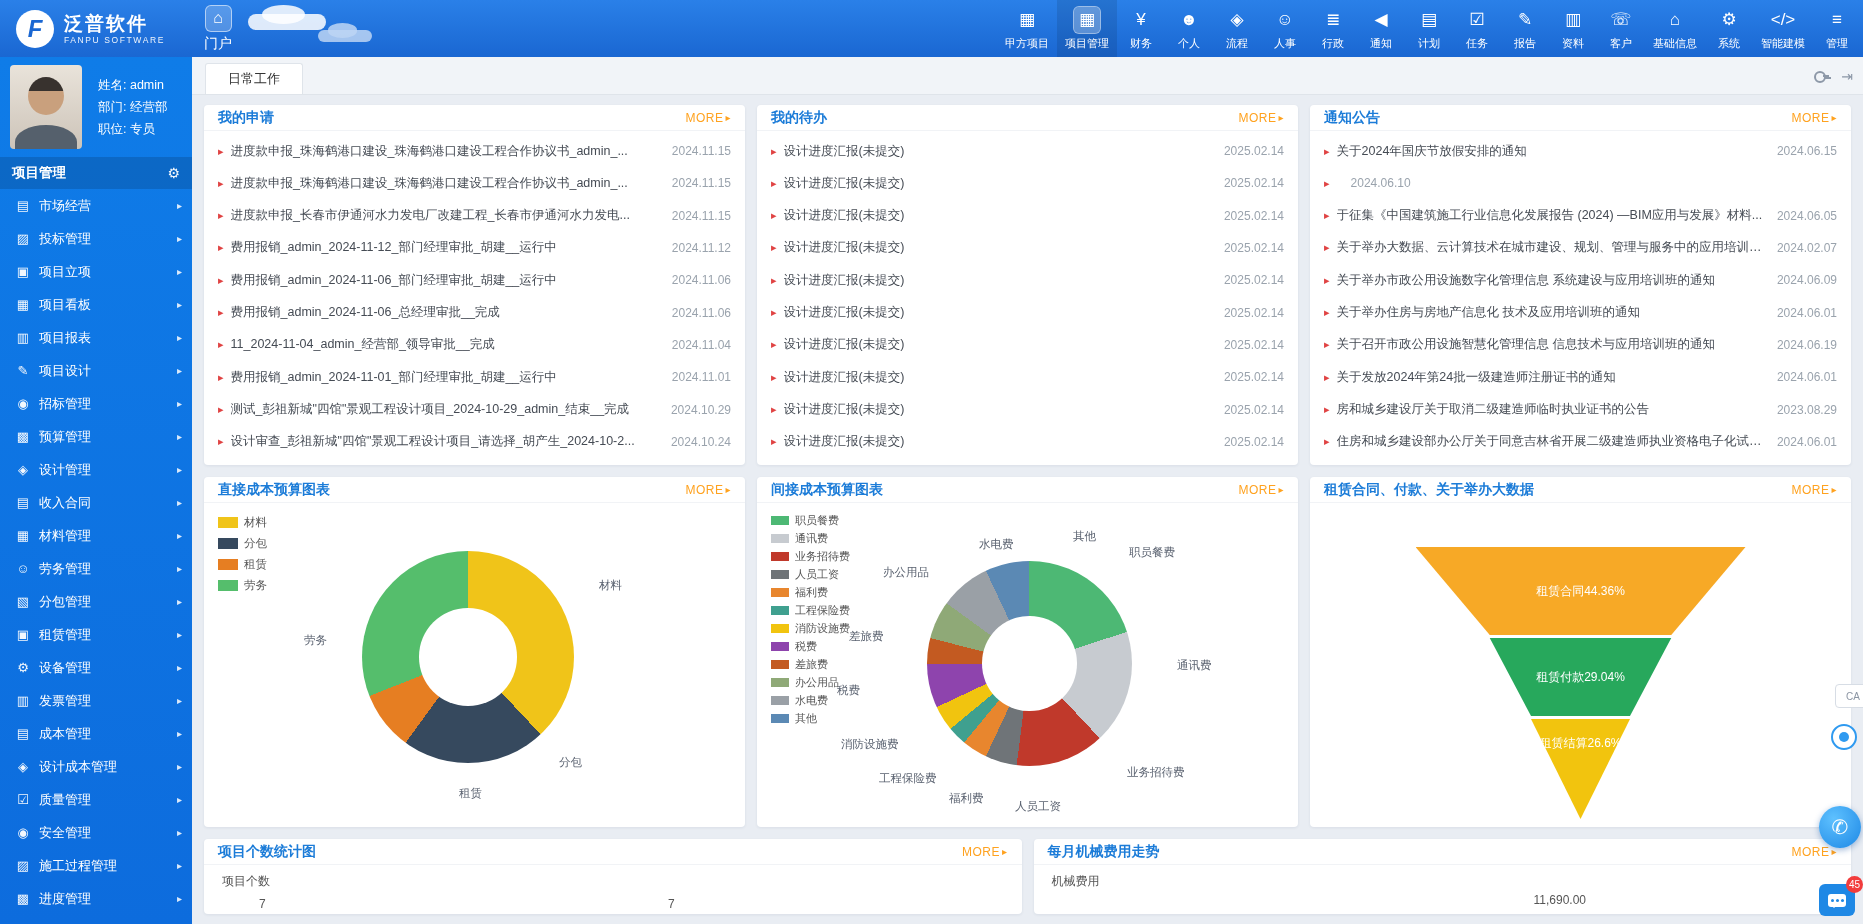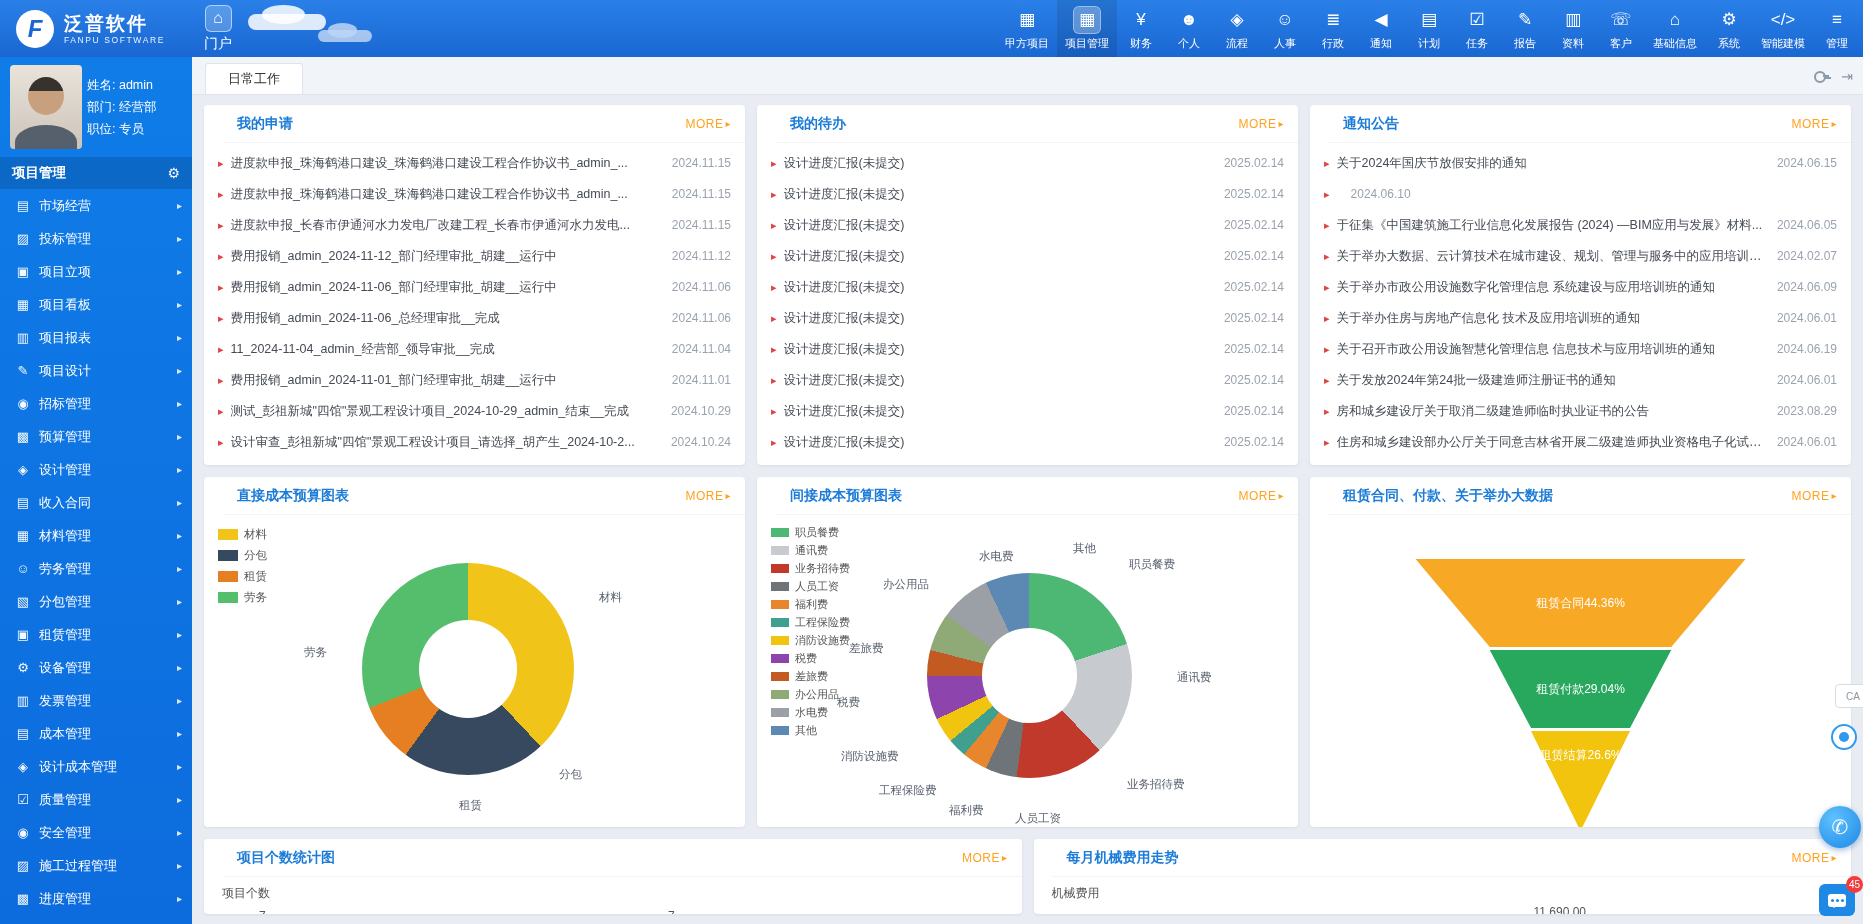--- a/index.html
+++ b/index.html
@@ -26,21 +26,21 @@
   .cloud2 { left:318px; top:30px; width:54px; height:12px; opacity:.7; }
   .modules { margin-left:auto; display:flex; align-items:stretch; padding-right:2px; }
   .module { padding:0 8px; min-width:48px; display:flex; flex-direction:column; align-items:center; justify-content:center; gap:3px; cursor:pointer; }
   .module.active { background:rgba(0,0,0,.10); }
   .module-icon { width:26px; height:26px; border-radius:5px; display:flex; align-items:center; justify-content:center; font-size:17px; line-height:1; }
   .module.active .module-icon { background:rgba(255,255,255,.28); box-shadow:0 0 0 1px rgba(255,255,255,.55); }
   .module-label { font-size:11px; white-space:nowrap;font-family:Liberation Mono, monospace; }
   
   .sidebar { position:absolute; top:57px; left:0; bottom:0; width:192px; overflow:hidden; z-index:20;
     background:linear-gradient(180deg,#0f7ce8,#0d6cdd); color:#fff; }
-  .profile { display:flex; align-items:center; gap:5px; height:100px; padding:8px 10px; }
+  .profile { display:flex; align-items:center; gap:16px; height:100px; padding:8px 10px; }
   .avatar { width:72px; height:84px; border-radius:4px; flex:none; position:relative; overflow:hidden;
     background:linear-gradient(180deg,#e9e3da,#cdc4b9); }
   .avatar::before { content:""; position:absolute; top:12px; left:50%; transform:translateX(-50%);
     width:36px; height:38px; border-radius:50%;
     background:linear-gradient(180deg,#38322e 38%,#c9a07d 38%); }
   .avatar::after { content:""; position:absolute; bottom:-10px; left:50%; transform:translateX(-50%);
     width:62px; height:34px; border-radius:50% 50% 0 0; background:#55606c; }
   .profile-info { font-size:12.5px; line-height:22px; white-space:nowrap; }
   .menu-head { height:32px; background:rgba(0,0,0,.14); display:flex; align-items:center;
     justify-content:space-between; padding:0 12px; font-size:13.5px; font-weight:bold; }
@@ -61,22 +61,22 @@
   .key-icon::before { content:""; position:absolute; left:0; top:2px; width:8px; height:8px; border:2px solid #8d98a8; border-radius:50%; }
   .key-icon::after { content:""; position:absolute; left:9px; top:6px; width:6px; height:2px; background:#8d98a8; box-shadow:2px 2px 0 #8d98a8; }
   .collapse-icon { font-size:14px; cursor:pointer; }
   .content { flex:1; padding:10px 12px; display:flex; flex-direction:column; gap:12px; overflow:hidden; }
   .grid-row { display:grid; gap:12px; }
   .row1 { grid-template-columns:1fr 1fr 1fr; height:360px; flex:none; }
   .row2 { grid-template-columns:1fr 1fr 1fr; height:350px; flex:none; }
   .row3 { grid-template-columns:1fr 1fr; flex:1; min-height:60px; }
   .panel { background:#fff; border-radius:4px; box-shadow:0 1px 3px rgba(30,50,90,.08);
     display:flex; flex-direction:column; overflow:hidden; }
-  .panel-head { height:38px; flex:none; display:flex; align-items:center; justify-content:space-between;
-    padding:0 14px; border-bottom:1px solid #f1f3f6;margin-left:19px; }
+  .panel-head { height:26px; flex:none; display:flex; align-items:center; justify-content:space-between;
+    padding:0 14px; border-bottom:1px solid #f1f3f6; }
   .panel-title { color:#1c7cd8; font-size:14px; font-weight:bold; }
   .more { color:#ffa21f; font-size:12px; font-weight:normal; letter-spacing:.5px; cursor:pointer;
     display:flex; align-items:center; gap:2px; }
   .more::after { content:"▸"; font-size:10px; }
   
   .list { flex:1; padding:5px 14px 8px; display:flex; flex-direction:column; justify-content:space-between; overflow:hidden; }
   .list-row { height:30px; display:flex; align-items:center; font-size:12.5px; color:#454b54; cursor:pointer; }
   .list-row::before { content:"▸"; color:#e04343; font-size:11px; margin-right:7px; flex:none; }
   .row-text { flex:1; white-space:nowrap; overflow:hidden; text-overflow:ellipsis; }
   .row-date { color:#9aa3ad; margin-left:14px; flex:none; font-size:12px; }

